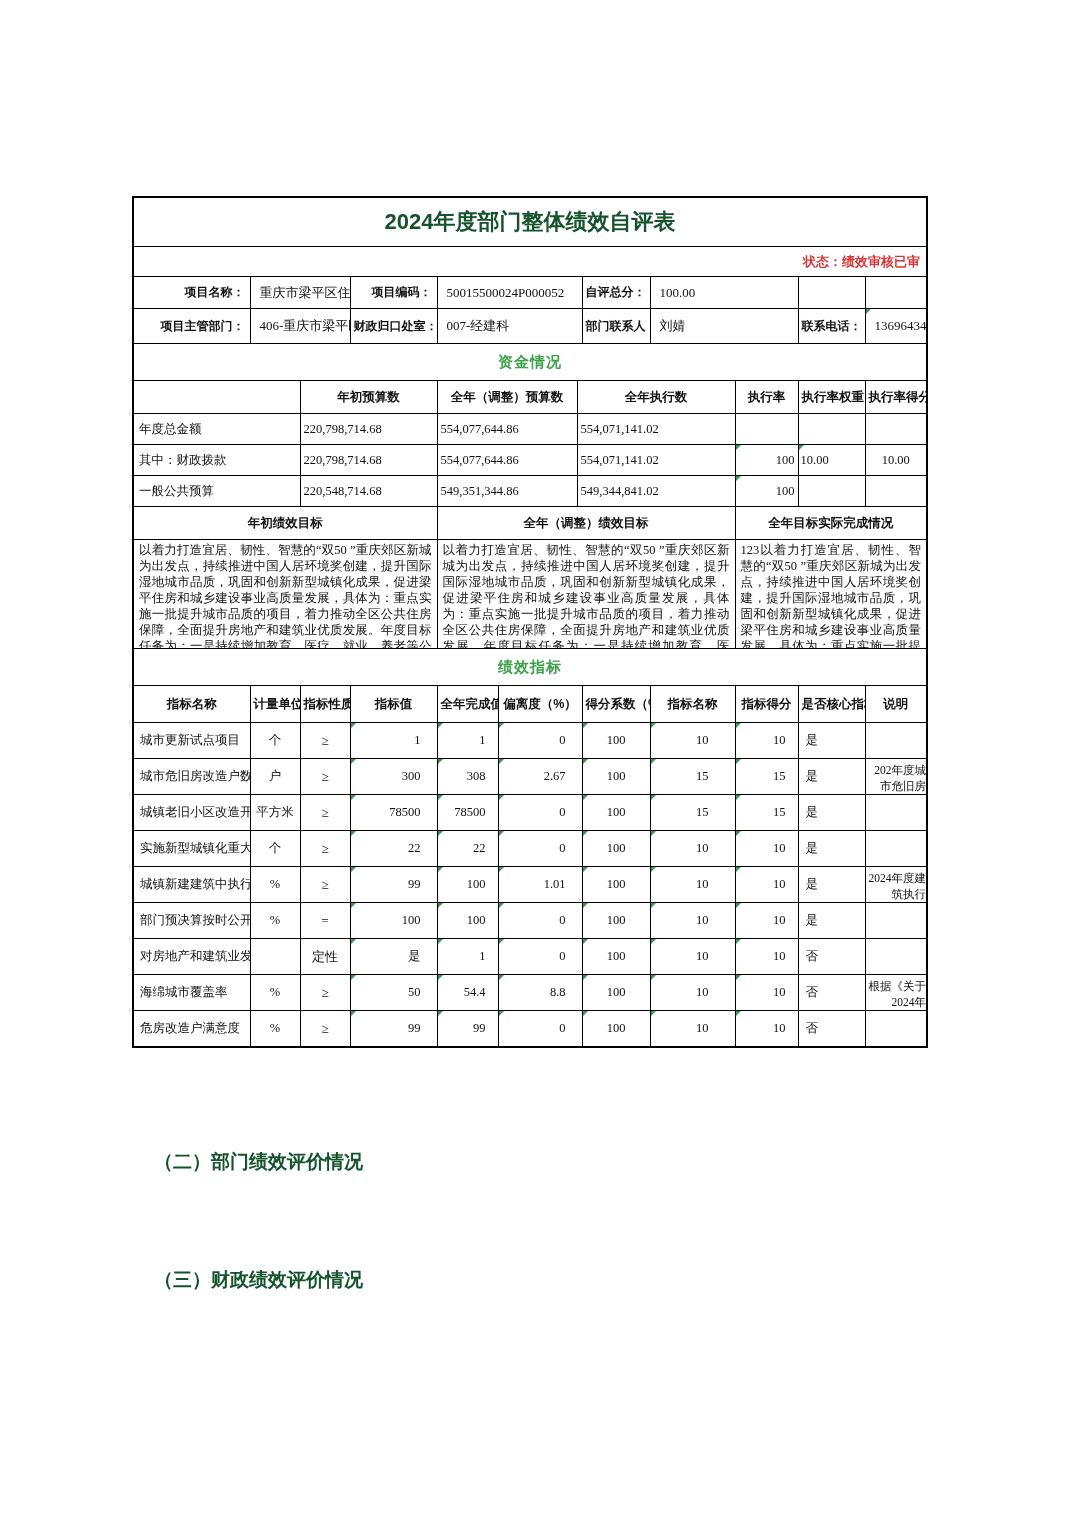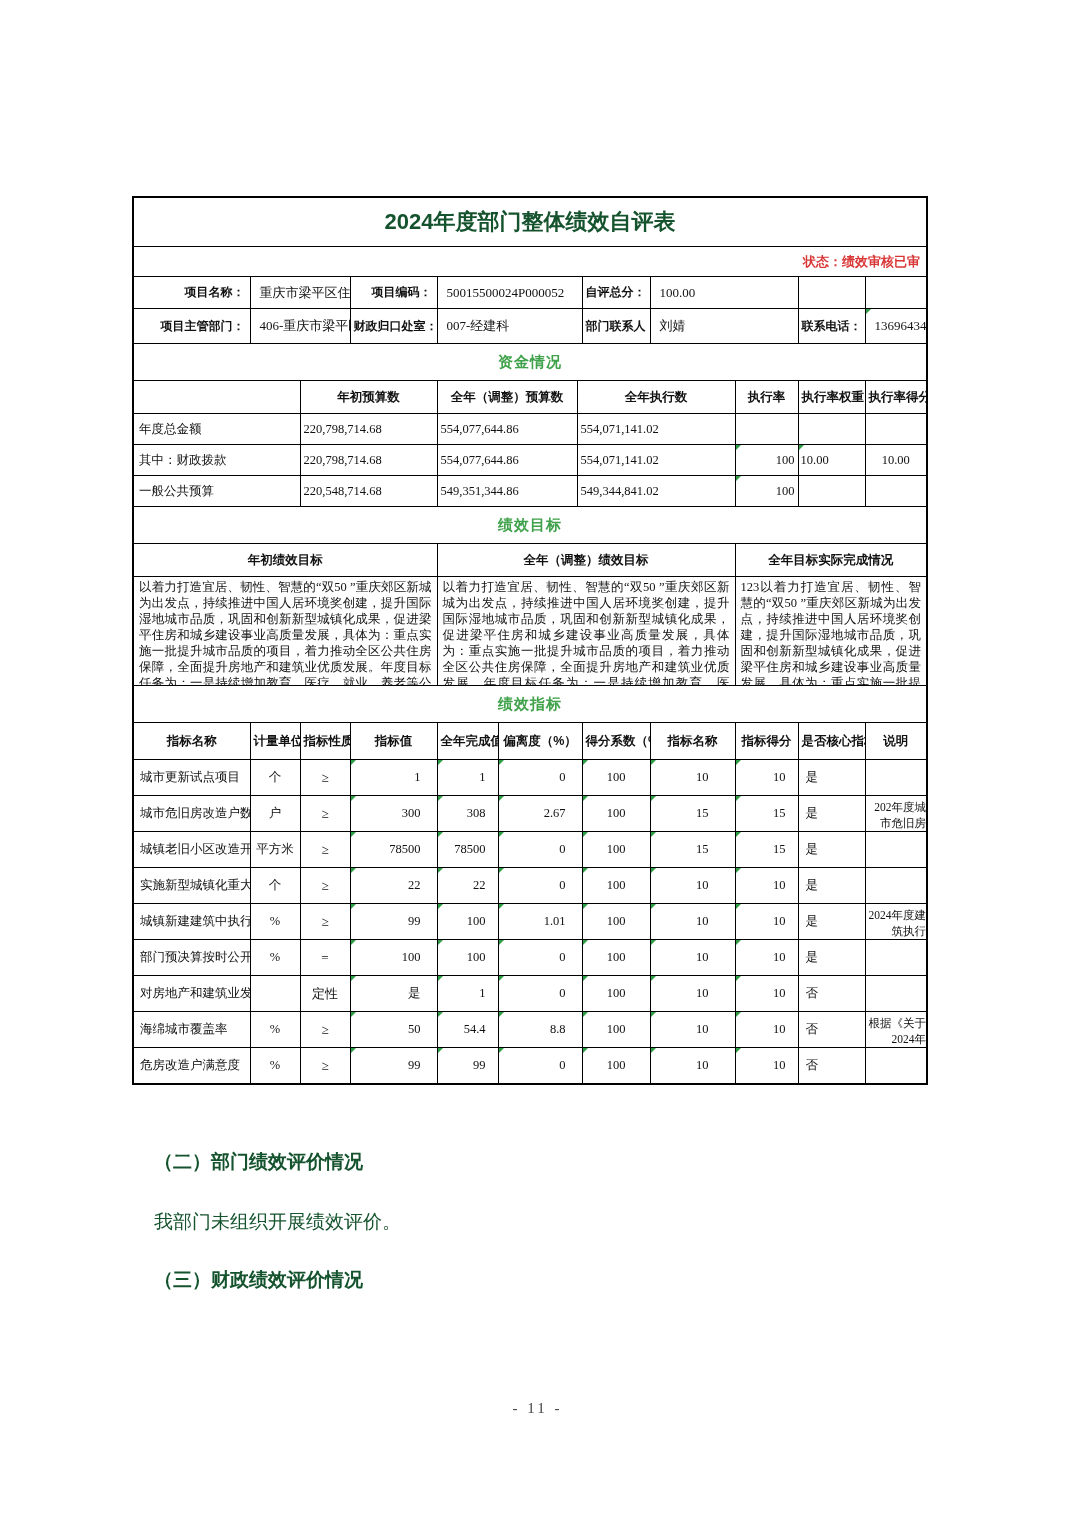--- a/index.html
+++ b/index.html
@@ -151,21 +151,20 @@
         <td class="num">220,548,714.68</td>
         <td class="num">549,351,344.86</td>
         <td class="num">549,344,841.02</td>
         <td class="rate tri">100</td>
         <td class="w"></td>
         <td class="c"></td>
       </tr>
     </tbody>
       </table>
 
-    <div class="band">绩效目标</div>
 
     <table class="t goals">
       <colgroup>
           <col style="width:303px">
           <col style="width:298px">
           <col>
         </colgroup>
       <tbody>
           <tr>
         <th>年初绩效目标</th>
@@ -349,17 +348,15 @@
         <td class="core">否</td>
         <td class="note">
               <div class="nclip"></div>
             </td>
       </tr>
     </tbody>
       </table>
   </div>
 
   <div class="para h" style="top:1108px;">（二）部门绩效评价情况</div>
-  <div class="para" style="top:1168px;">我部门未组织开展绩效评价。</div>
   <div class="para h" style="top:1226px;">（三）财政绩效评价情况</div>
 
-  <div class="pageno">- 11 -</div>
 </div>
 
 </body></html>

